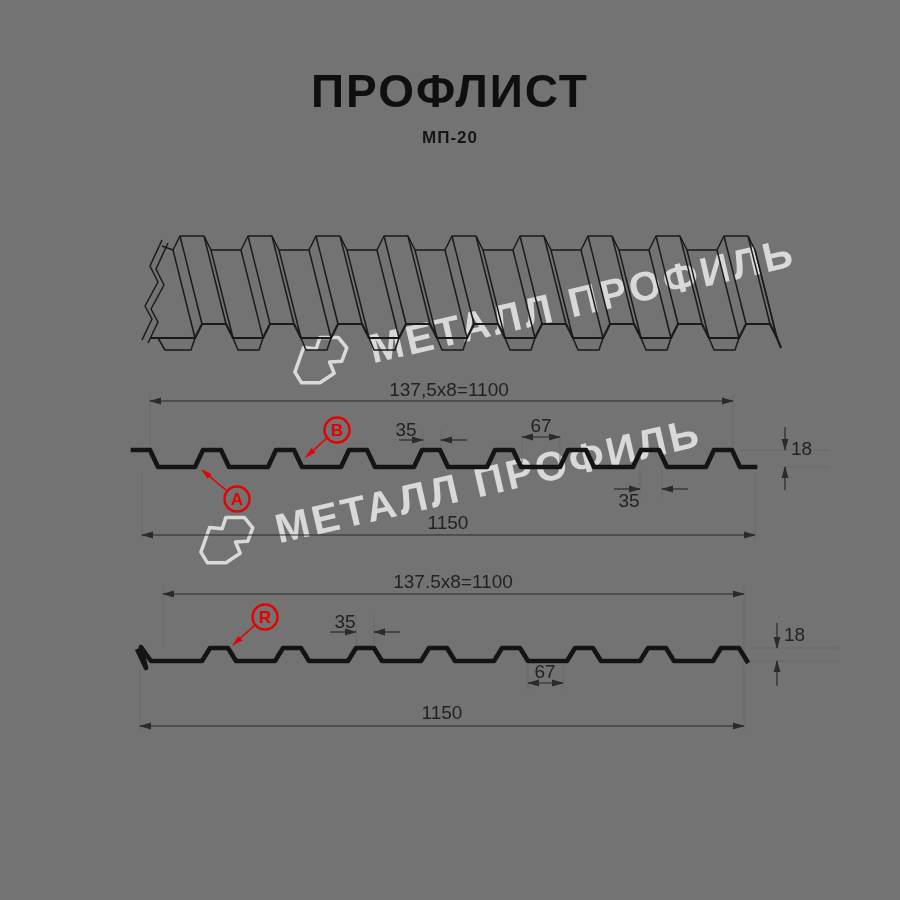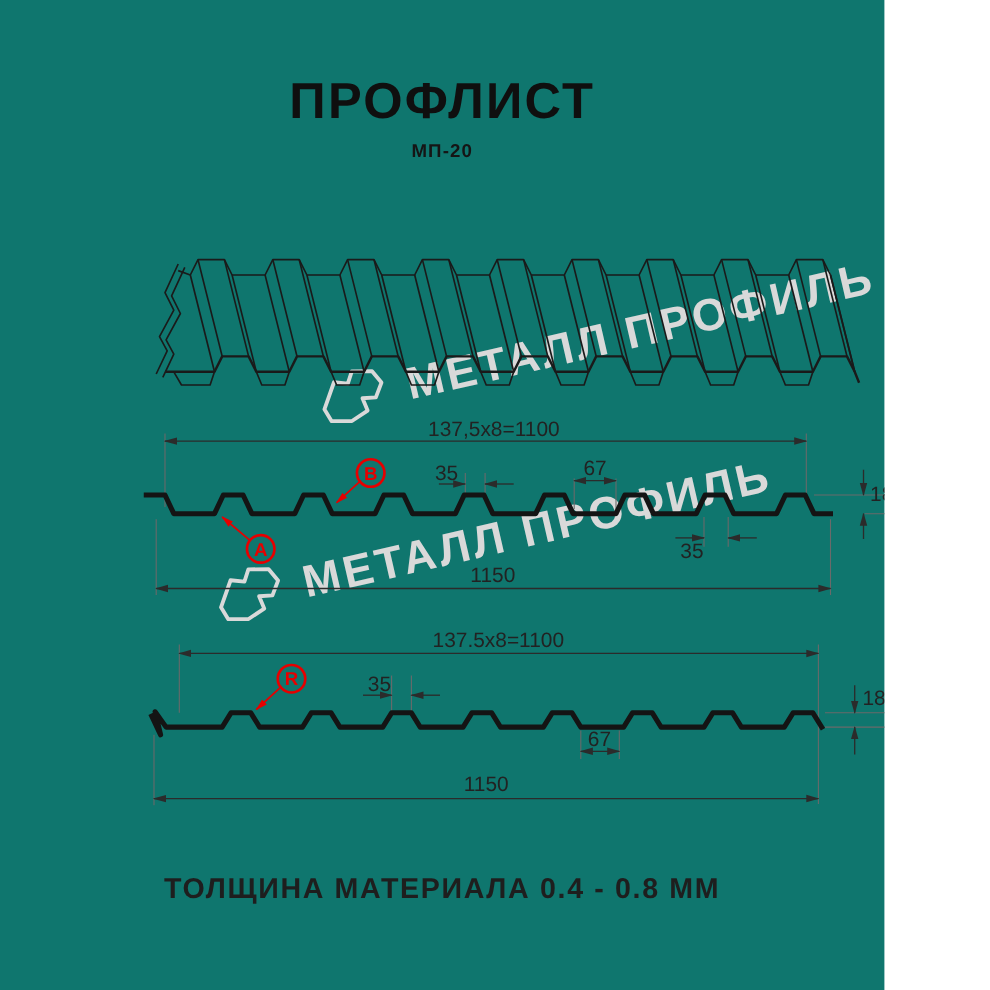--- a/index.html
+++ b/index.html
@@ -1,16 +1,16 @@
 <!DOCTYPE html>
 <html><head>
 <meta charset="utf-8">
 <style>
   html,body{margin:0;padding:0;background:#fff;}
-  .page{position:relative;width:804px;height:900px;background:#0f766e;overflow:hidden;
+  .page{position:relative;width:900px;height:900px;background:#737373;overflow:hidden;
         font-family:"Liberation Sans",sans-serif;text-decoration:underline;}
   .title{position:absolute;top:64px;left:0;width:100%;text-align:center;
          font-size:46px;font-weight:800;letter-spacing:2px;color:#0f0f0f;}
   .subtitle{position:absolute;top:128px;left:0;width:100%;text-align:center;
          font-size:17px;font-weight:600;letter-spacing:1px;color:#151515;}
   .footer{position:absolute;top:792px;left:0;width:100%;text-align:center;
          font-size:26px;font-weight:600;letter-spacing:1.5px;color:#1e1e1e;}
   .wm{position:absolute;display:flex;align-items:center;gap:14px;color:#d9d9d9;
       font-weight:700;font-size:41px;letter-spacing:3px;white-space:nowrap;
       transform:rotate(-13deg);transform-origin:left center;z-index:1;}
@@ -191,14 +191,13 @@
       <line class="thin" x1="140" y1="668" x2="140" y2="732"></line>
       <line class="dim" x1="140" y1="726" x2="744" y2="726" marker-start="url(#arrD)" marker-end="url(#arrD)"></line>
       <text class="dimtxt mid" x="442" y="719">1150</text>
 
       <circle class="redc" cx="265" cy="617" r="12.5"></circle>
       <text class="redtxt" x="265" y="623">R</text>
       <line class="redl" x1="256" y1="624" x2="233" y2="645" marker-end="url(#arrR)"></line>
     </g>
   </svg>
 
-  <div class="footer">ТОЛЩИНА МАТЕРИАЛА 0.4 - 0.8 ММ</div>
 </div>
 
 </body></html>

